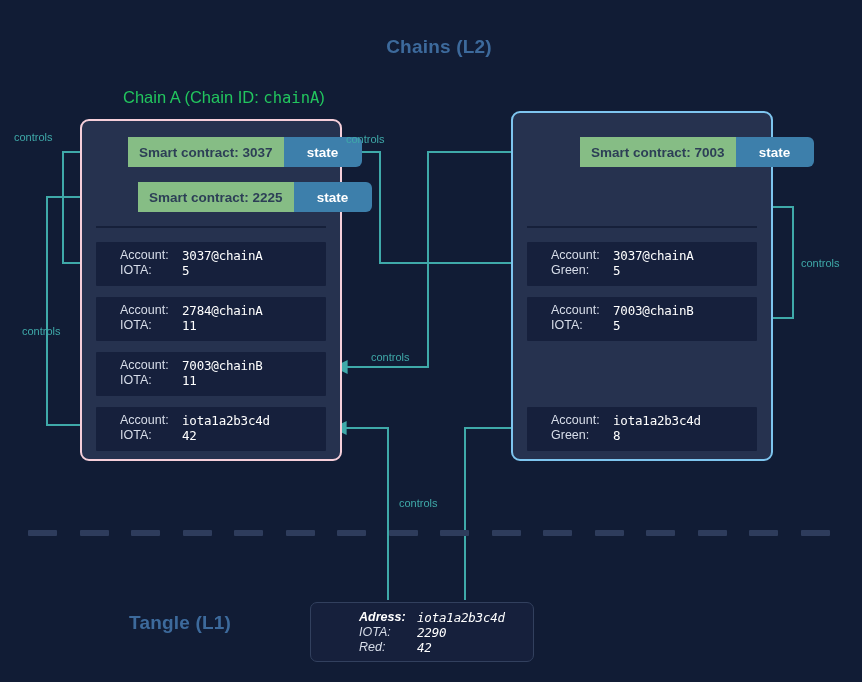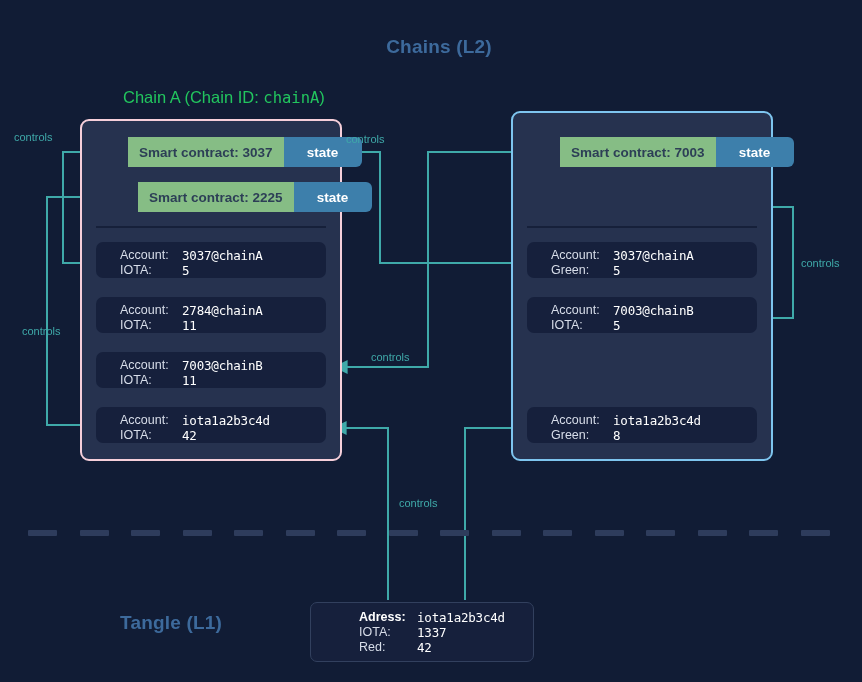--- a/index.html
+++ b/index.html
@@ -29,21 +29,21 @@
   
   .big-title {
     position: absolute;
     font-size: 19px;
     font-weight: bold;
     color: #3b6698;
     letter-spacing: .2px;
     white-space: nowrap;
   }
   #chains-title { left: 0; right: 0; top: 36px; text-align: center; color:#3d6a9c;margin-left:16px; }
-  #tangle-title { left: 120px; top: 612px; color: #3d6a9c; }
+  #tangle-title { left: 129px; top: 612px; color: #3d6a9c; }
 
   .chain-title {
     position: absolute;
     font-size: 16.5px;
     white-space: nowrap;
   }
   .chain-title .mono {
     font-family: "DejaVu Sans Mono", "Liberation Mono", monospace;
     font-size: 15.5px;
   }
@@ -103,30 +103,30 @@
     min-width: 58px;
     padding: 0 10px;
     background: #3d7fab;
     color: #ffffff;
     font-size: 13.5px;
     font-weight: bold;
     white-space: nowrap;
   }
   #scA1 { left: 104px; top: 137px; }
   #scA2 { left: 114px; top: 182px; }
-  #scB1 { left: 536px; top: 137px; }
+  #scB1 { left: 556px; top: 137px; }
 
   
   .acct {
     position: absolute;
     box-sizing: border-box;
     width: 230px;
-    height: 36px;
+    height: 44px;
     background: #16203c;
-    border-radius: 7px;
+    border-radius: 1px;
     padding: 6px 0 0 24px;
   }
   .acct .line {
     display: flex;
     line-height: 15px;
     white-space: nowrap;
   }
   .acct .k {
     width: 62px;
     flex: 0 0 62px;
@@ -144,21 +144,21 @@
   #tangle-card {
     position: absolute;
     box-sizing: border-box;
     left: 310px; top: 602px;
     width: 224px; height: 60px;
     background: #16203c;
     border: 1px solid #32405e;
     border-radius: 7px;
     padding: 7px 0 0 48px;
   }
-  #tangle-card .line { display: flex; line-height: 15px; white-space: nowrap; }
+  #tangle-card .line { display: flex; line-height: 15px; white-space: nowrap; font-style: italic; }
   #tangle-card .k { width: 58px; flex: 0 0 58px; font-size: 12.5px; color: #d7dde9; }
   #tangle-card .k.bold { font-weight: bold; color: #ffffff; }
   #tangle-card .v {
     font-family: "DejaVu Sans Mono", "Liberation Mono", monospace;
     font-size: 12.5px; color: #ffffff; letter-spacing: -0.2px;
   }
 
   
   #tangle-rail {
     position: absolute;
@@ -329,21 +329,21 @@
 
   <div class="big-title" id="tangle-title">Tangle (L1)</div>
 
   <div id="tangle-card">
     <div class="line">
       <span class="k bold">Adress:</span>
       <span class="v">iota1a2b3c4d</span>
     </div>
     <div class="line">
       <span class="k">IOTA:</span>
-      <span class="v">1337</span>
+      <span class="v">2290</span>
     </div>
     <div class="line">
       <span class="k">Red:</span>
       <span class="v">42</span>
     </div>
   </div>
 
   <div id="wire-label-host">
       <div class="wlabel" style="left: 14px; top: 131px;">controls</div>
       <div class="wlabel" style="left: 22px; top: 325px;">controls</div>

